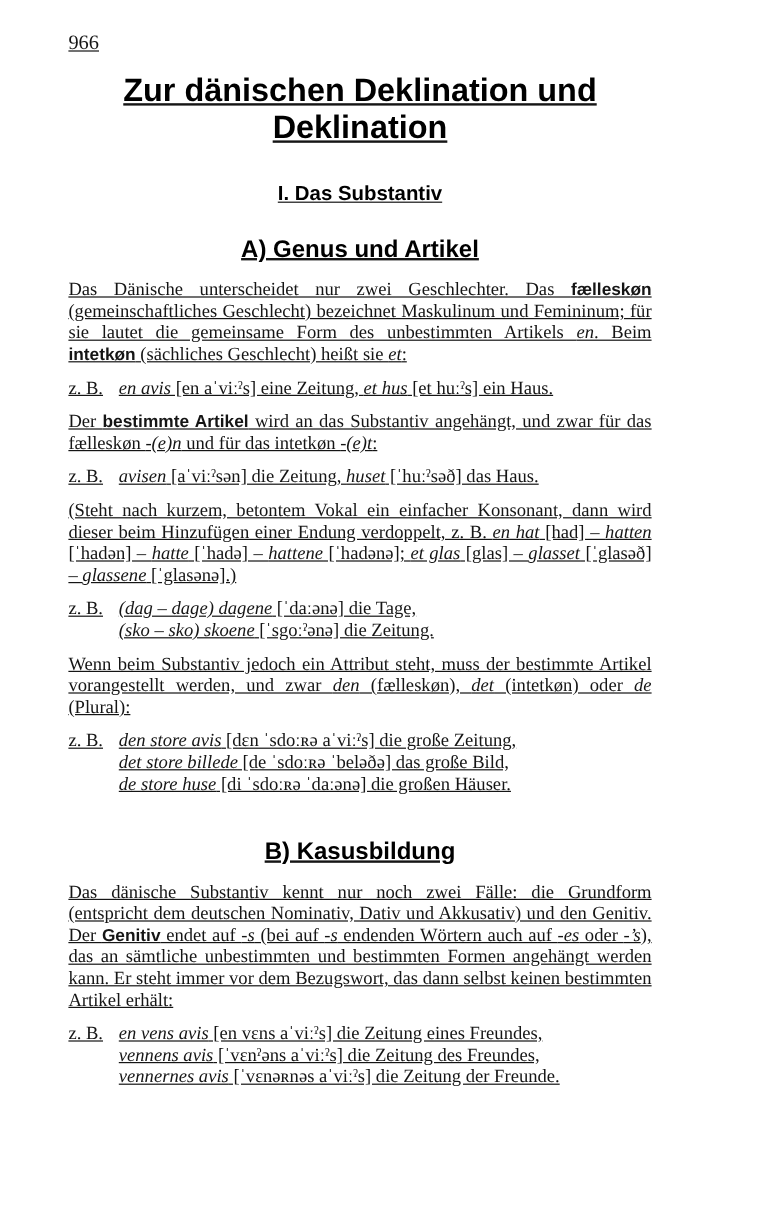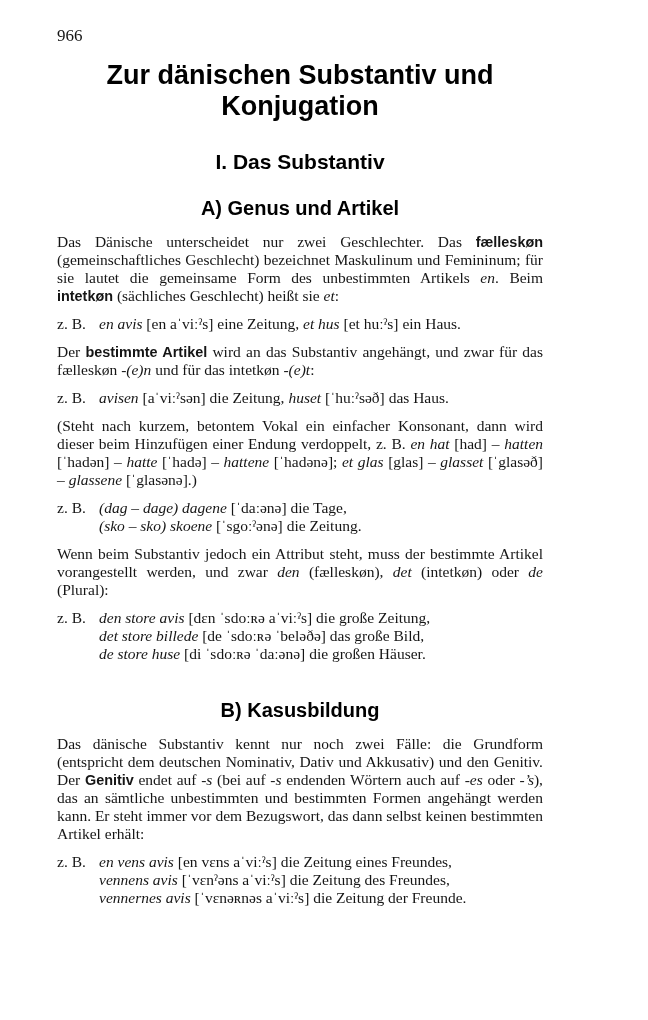--- a/index.html
+++ b/index.html
@@ -5,38 +5,39 @@
   html,body{margin:0;padding:0;background:#ffffff;}
   .sheet{
     position:relative;
     width:600px;height:1020px;
     background:#ffffff;
     box-sizing:border-box;
     padding:22px 57px 0 57px;
     font-family:"Liberation Serif","DejaVu Serif",serif;
     color:#151515;
     overflow:hidden;
+    text-decoration:underline;
   }
   .page-number{
     font-size:17px;line-height:20px;
     margin:4px 0 0 0;
   }
   h1.doc-title{
     font-family:"Liberation Sans","DejaVu Sans",sans-serif;
     font-weight:700;
     font-size:27px;line-height:31px;
     text-align:center;
     max-width:450px;
     margin:14px auto 0 auto;
     color:#000;
   }
   h2.section-heading{
     font-family:"Liberation Sans","DejaVu Sans",sans-serif;
     font-weight:700;
-    font-size:21px;line-height:20px;
+    font-size:17px;line-height:20px;
     text-align:center;
     margin:30px 0 0 0;
     color:#000;
   }
   h3.subsection-heading{
     font-family:"Liberation Sans","DejaVu Sans",sans-serif;
     font-weight:700;
     font-size:20px;line-height:23px;
     text-align:center;
     margin:25px 0 13px 0;
@@ -67,21 +68,21 @@
     font-size:0.93em;
   }
 </style>
 </head>
 <body>
 
 <div class="sheet">
 
   <div class="page-number">966</div>
 
-  <h1 class="doc-title">Zur dänischen Substantiv und Konjugation</h1>
+  <h1 class="doc-title">Zur dänischen Deklination und Deklination</h1>
 
   <h2 class="section-heading">I. Das Substantiv</h2>
 
   <h3 class="subsection-heading">A) Genus und Artikel</h3>
 
   <p class="para"><span>Das Dänische unterscheidet nur zwei Geschlechter. Das </span><span class="seg-b">fælleskøn</span><span> (gemeinschaftliches Geschlecht) bezeichnet Maskulinum und Femininum; für sie lautet die gemeinsame Form des unbestimmten Artikels </span><span class="seg-i">en</span><span>. Beim </span><span class="seg-b">intetkøn</span><span> (sächliches Geschlecht) heißt sie </span><span class="seg-i">et</span><span>:</span></p>
 
   <div class="zb">
     <span class="zb-label">z. B.</span>
     <div class="zb-content">

